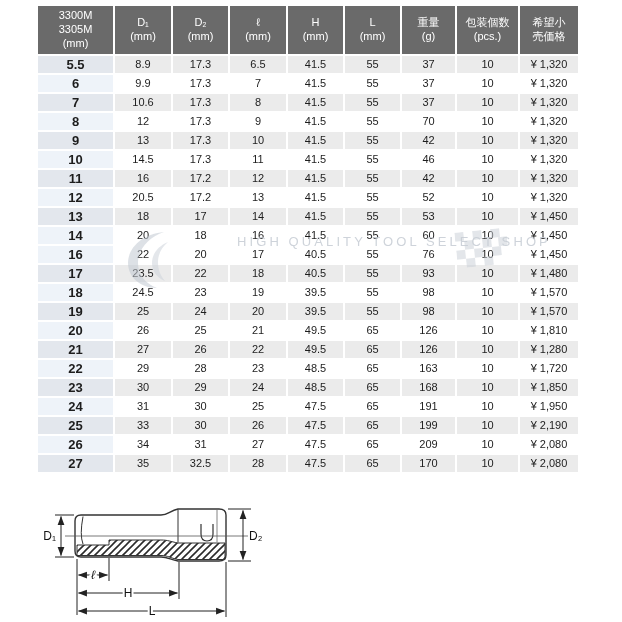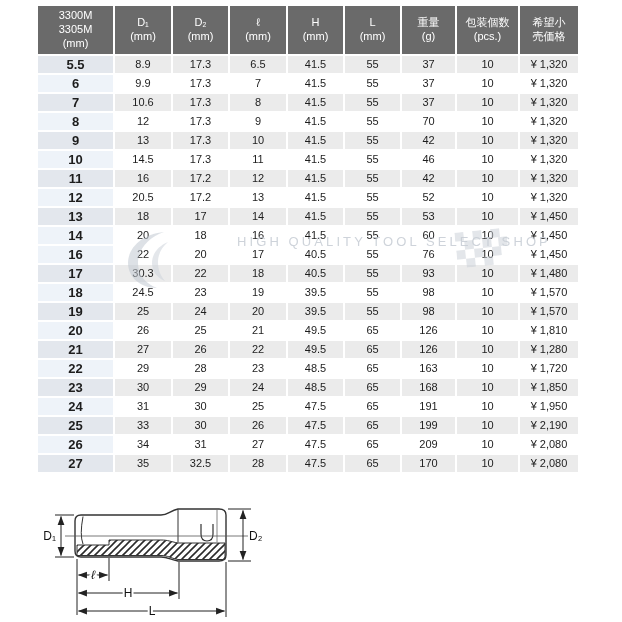--- a/index.html
+++ b/index.html
@@ -224,21 +224,21 @@
         <td>20</td>
         <td>17</td>
         <td>40.5</td>
         <td>55</td>
         <td>76</td>
         <td>10</td>
         <td>¥ 1,450</td>
       </tr>
       <tr class="g">
         <td class="size">17</td>
-        <td>30.3</td>
+        <td>23.5</td>
         <td>22</td>
         <td>18</td>
         <td>40.5</td>
         <td>55</td>
         <td>93</td>
         <td>10</td>
         <td>¥ 1,480</td>
       </tr>
       <tr class="w">
         <td class="size">18</td>

